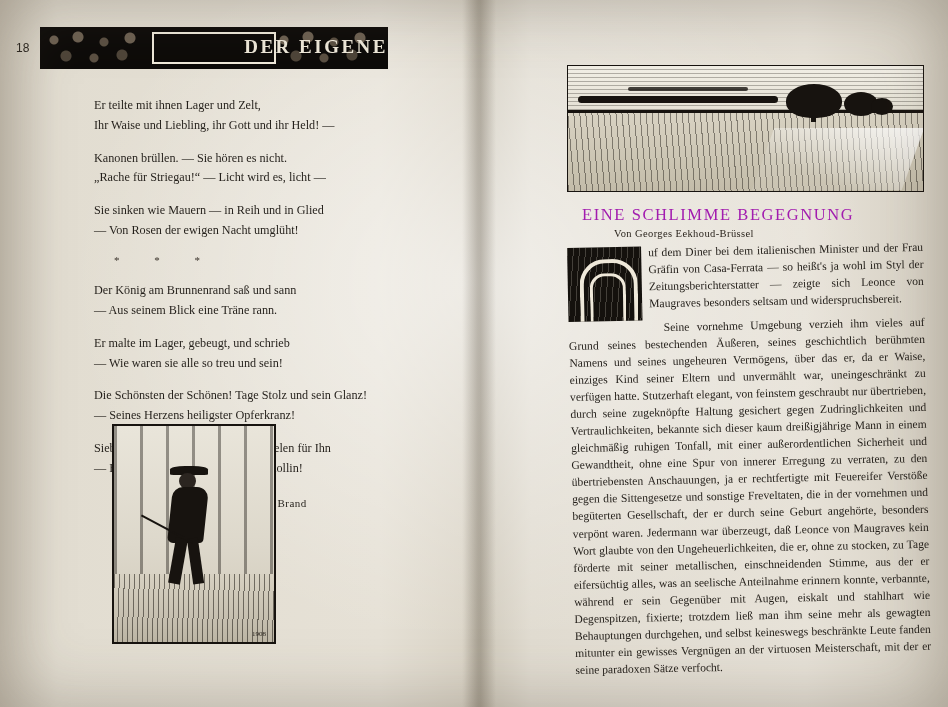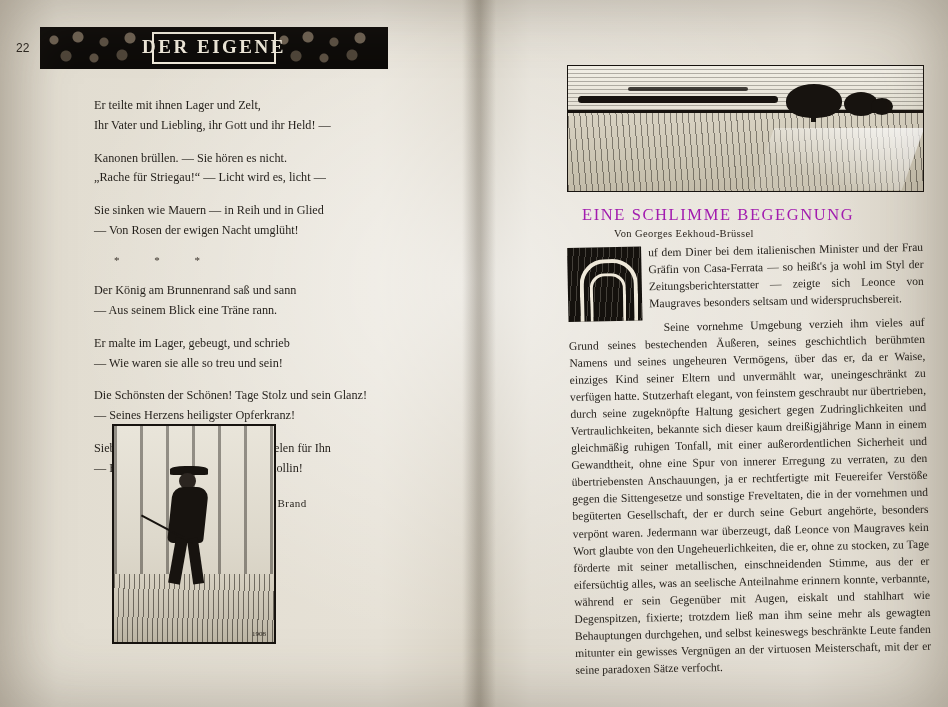--- a/index.html
+++ b/index.html
@@ -76,21 +76,21 @@
       radial-gradient(circle at 22px 26px, #4e4539 5px, transparent 6px),
       radial-gradient(circle at 50px 28px, #5b5043 4px, transparent 5px),
       radial-gradient(circle at 78px 25px, #4e4539 5px, transparent 6px);
   }
   .masthead .orn.left { left: 4px; }
   .masthead .orn.right { right: 4px; }
   .masthead .title {
     position: absolute;
     left: 0; right: 0;
     top: 6px;
-    text-align: center;
+    text-align: right;
     color: #efe9da;
     font-family: "Liberation Serif", serif;
     font-weight: bold;
     font-size: 19px;
     letter-spacing: 2.5px;
   }
   .masthead .title-box {
     position: absolute;
     left: 112px;
     right: 112px;
@@ -330,33 +330,33 @@
   .para + .para { margin-top: 7px; text-indent: 14px; }
 </style>
 </head>
 <body>
 
 <div class="page">
   <div class="paper-bg"></div>
 
   <div class="left-page">
 
-    <div class="folio">22</div>
+    <div class="folio">18</div>
 
     <div class="masthead">
       <div class="orn left"></div>
       <div class="orn right"></div>
       <div class="title-box"></div>
       <div class="title">DER EIGENE</div>
     </div>
 
     <div class="poem">
       <div class="stanza">
         <div class="line">Er teilte mit ihnen Lager und Zelt,</div>
-        <div class="line">Ihr Vater und Liebling, ihr Gott und ihr Held! —</div>
+        <div class="line">Ihr Waise und Liebling, ihr Gott und ihr Held! —</div>
       </div>
       <div class="stanza">
         <div class="line">Kanonen brüllen. — Sie hören es nicht.</div>
         <div class="line">„Rache für Striegau!“ — Licht wird es, licht —</div>
       </div>
       <div class="stanza tight">
         <div class="line">Sie sinken wie Mauern — in Reih und in Glied</div>
         <div class="line">— Von Rosen der ewigen Nacht umglüht!</div>
       </div>
 

